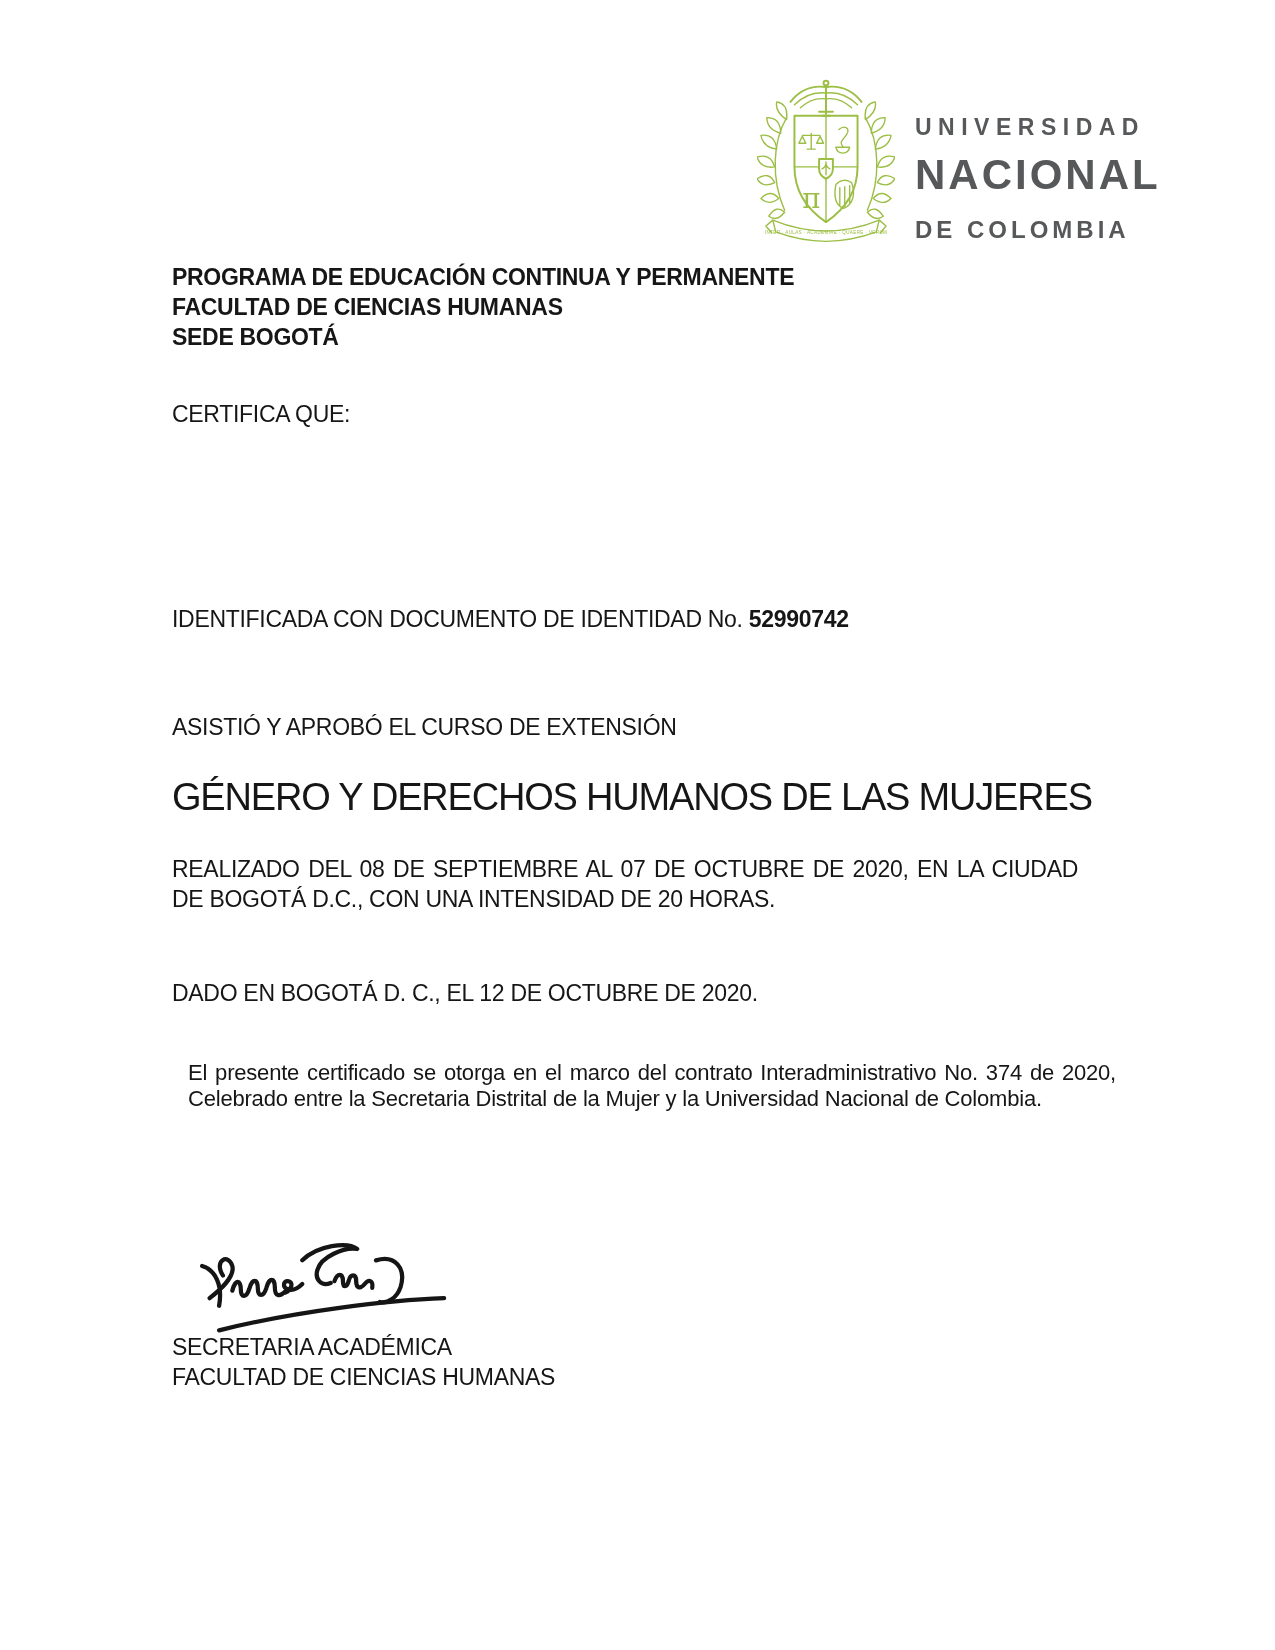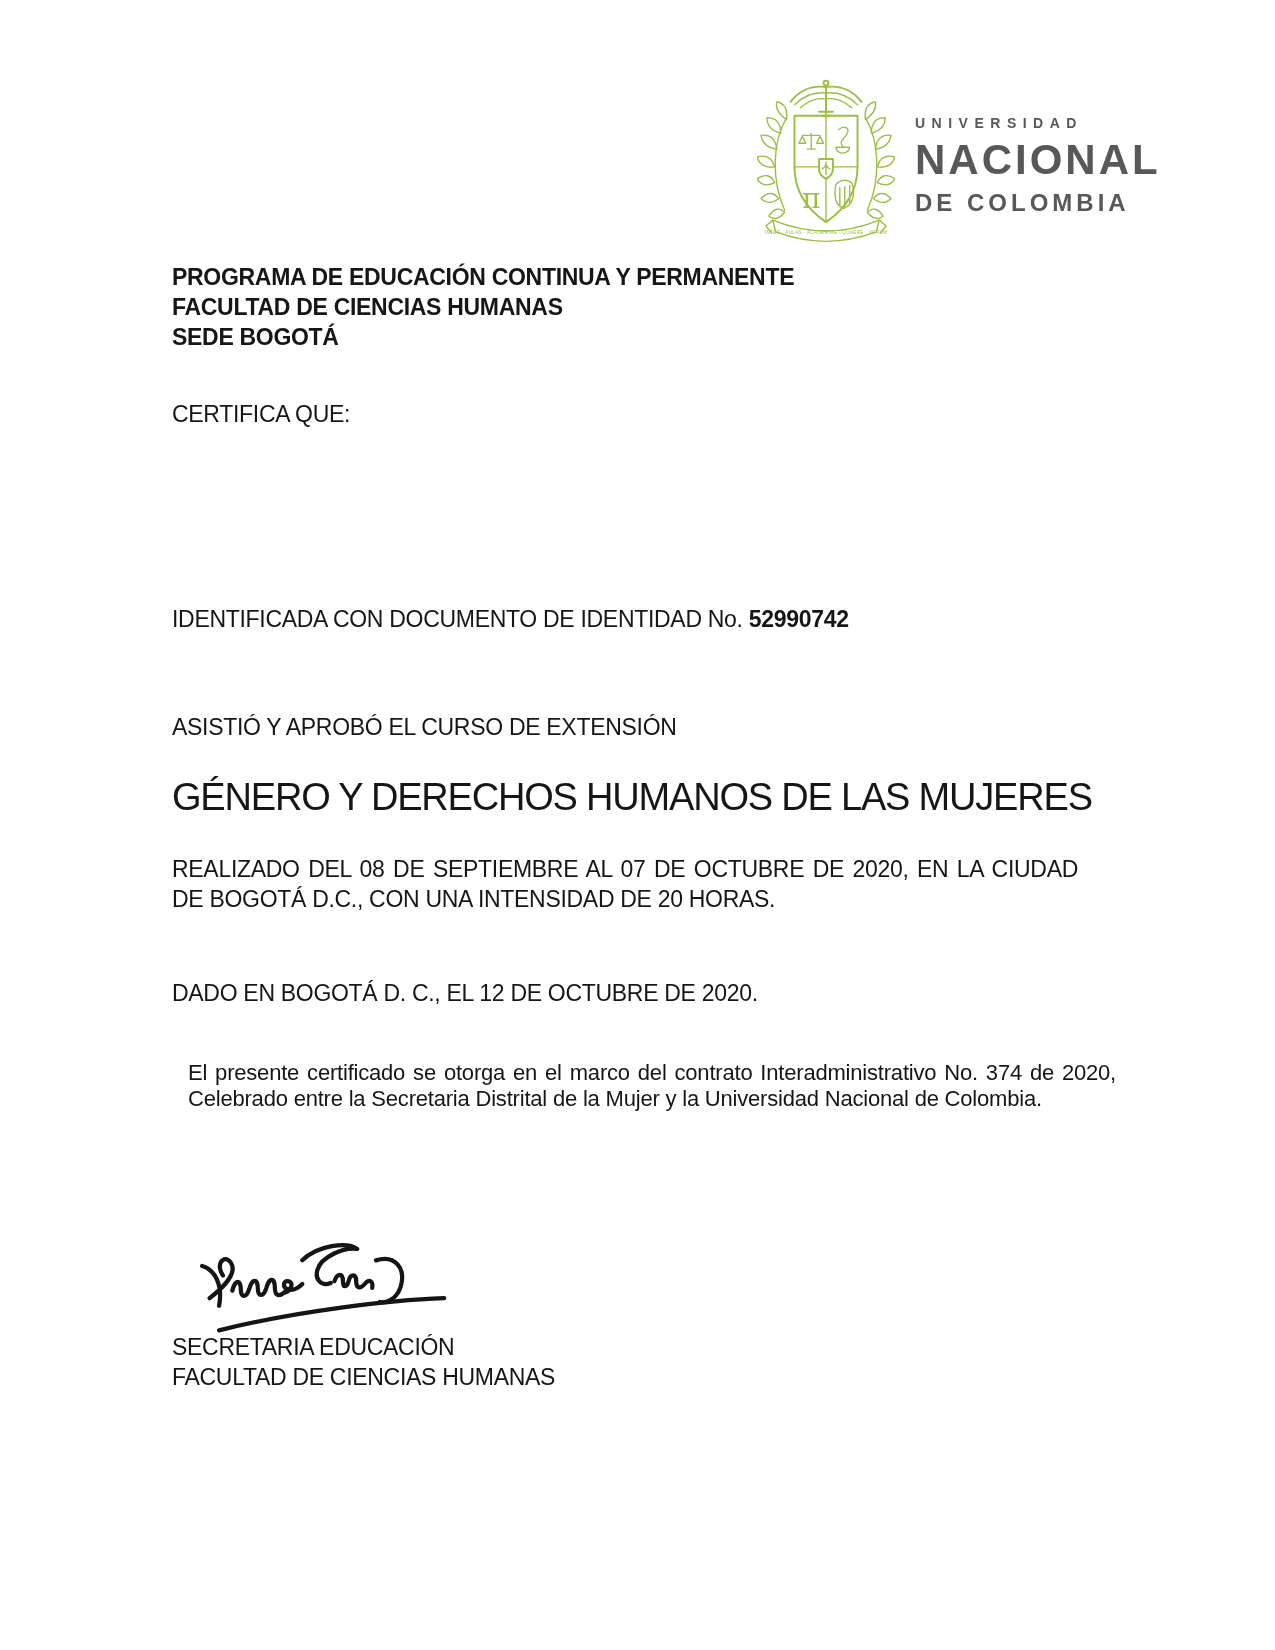--- a/index.html
+++ b/index.html
@@ -18,22 +18,22 @@
     overflow:hidden;
   }
   .abs{position:absolute;}
   
   .crest{left:757px;top:74px;width:138px;height:172px;}
   .crest path,.crest circle{fill:none;stroke:var(--crest-green);stroke-width:2;stroke-linecap:round;stroke-linejoin:round;}
   .crest .thin{stroke-width:1.4;}
   .crest .fillg{fill:var(--crest-green);stroke:none;}
   .crest .mini{fill:#ffffff;}
   .wordmark{left:915px;top:116px;color:var(--wordmark-gray);line-height:1;}
-  .wm1{font-size:14px;letter-spacing:6.5px;font-weight:bold;margin-bottom:9px;}
-  .wm2{font-size:42px;letter-spacing:3px;font-weight:bold;margin-bottom:10px;}
+  .wm1{font-size:23px;letter-spacing:6.5px;font-weight:bold;margin-bottom:15px;}
+  .wm2{font-size:42px;letter-spacing:3px;font-weight:bold;margin-bottom:22px;}
   .wm3{font-size:24px;letter-spacing:4px;font-weight:bold;}
   
   .hdr{left:172px;top:262px;font-weight:bold;font-size:23px;line-height:30px;letter-spacing:-0.3px;}
   .certifica{left:172px;top:401px;font-size:23px;letter-spacing:-0.3px;}
   .student{left:172px;top:461px;font-size:34px;font-weight:bold;letter-spacing:-0.5px;}
   .idline{left:172px;top:606px;font-size:23px;letter-spacing:-0.3px;}
   .idline b{font-weight:bold;text-align:right;}
   .asistio{left:172px;top:714px;font-size:23px;letter-spacing:-0.3px;}
   .course{left:172px;top:776px;font-size:38px;letter-spacing:-1.2px;}
   .detalle{left:172px;top:854px;width:906px;font-size:23px;line-height:30px;text-align:justify;letter-spacing:-0.3px;}
@@ -122,17 +122,17 @@
     <path d="M34,46 C24,30 40,22 44,36 C47,48 30,62 20,70 M12,36 C26,40 34,56 30,78"></path>
     <path d="M44,62 c3,-12 9,-12 9,-1 c0,9 6,9 9,-1 c3,-11 9,-11 9,0 c0,9 6,9 9,-1 c3,-11 9,-11 9,0 c0,9 5,10 11,4"></path>
     <path d="M100,64 c7,-3 9,-11 3,-12 c-5,-1 -7,7 1,9 c5,1 10,-2 14,-6"></path>
     <path d="M118,30 C134,14 166,10 176,18 C162,16 138,26 134,40 C131,50 138,58 148,54"></path>
     <path d="M152,52 c3,-9 9,-9 9,0 c0,7 4,7 6,0 c2,-8 8,-8 8,0 c0,7 4,9 9,3 c5,-6 9,-3 8,4"></path>
     <path d="M196,30 C216,24 228,38 222,58 C218,70 208,76 200,74"></path>
     <path d="M30,104 C110,84 210,72 268,70"></path>
   </svg>
 
   <div class="abs signer">
-    <div>SECRETARIA EDUCACIÓN</div>
+    <div>SECRETARIA ACADÉMICA</div>
     <div>FACULTAD DE CIENCIAS HUMANAS</div>
   </div>
 
 </div>
 
 </body></html>

